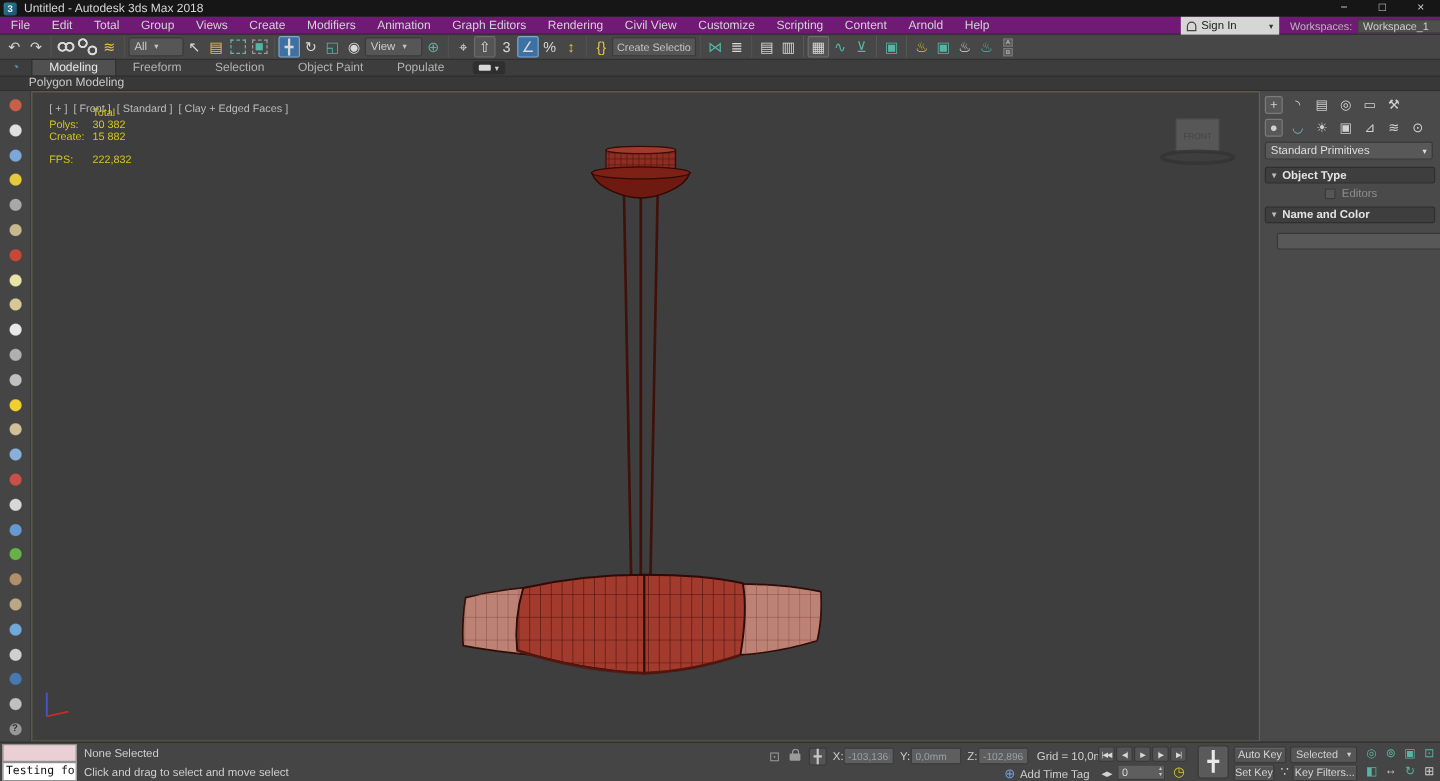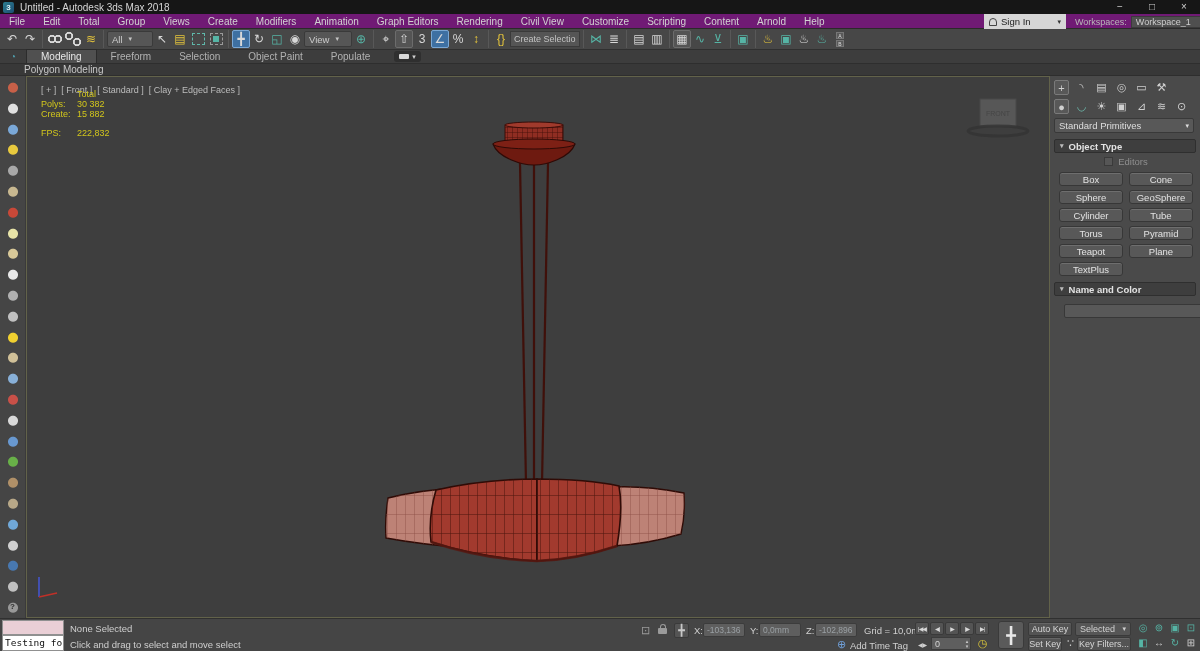--- a/index.html
+++ b/index.html
@@ -456,45 +456,20 @@
       <span class="caret">▾</span>
     </div>
     <div class="rollout-h">
       <span class="arr">▾</span>
       <span>Object Type</span>
     </div>
     <div id="autogrid-row">
       <span class="chk"></span>
       <span>Editors</span>
     </div>
-    <div id="obj-grid">
-
-        <span class="cp-btn">Box</span>
-
-        <span class="cp-btn">Cone</span>
-
-        <span class="cp-btn">Sphere</span>
-
-        <span class="cp-btn">GeoSphere</span>
-
-        <span class="cp-btn">Cylinder</span>
-
-        <span class="cp-btn">Tube</span>
-
-        <span class="cp-btn">Torus</span>
-
-        <span class="cp-btn">Pyramid</span>
-
-        <span class="cp-btn">Teapot</span>
-
-        <span class="cp-btn">Plane</span>
-
-        <span class="cp-btn">TextPlus</span>
-
-    </div>
     <div class="rollout-h">
       <span class="arr">▾</span>
       <span>Name and Color</span>
     </div>
     <div id="name-row">
       <input id="name-input" style="">
 
     </div>
   </div>
 </div>

